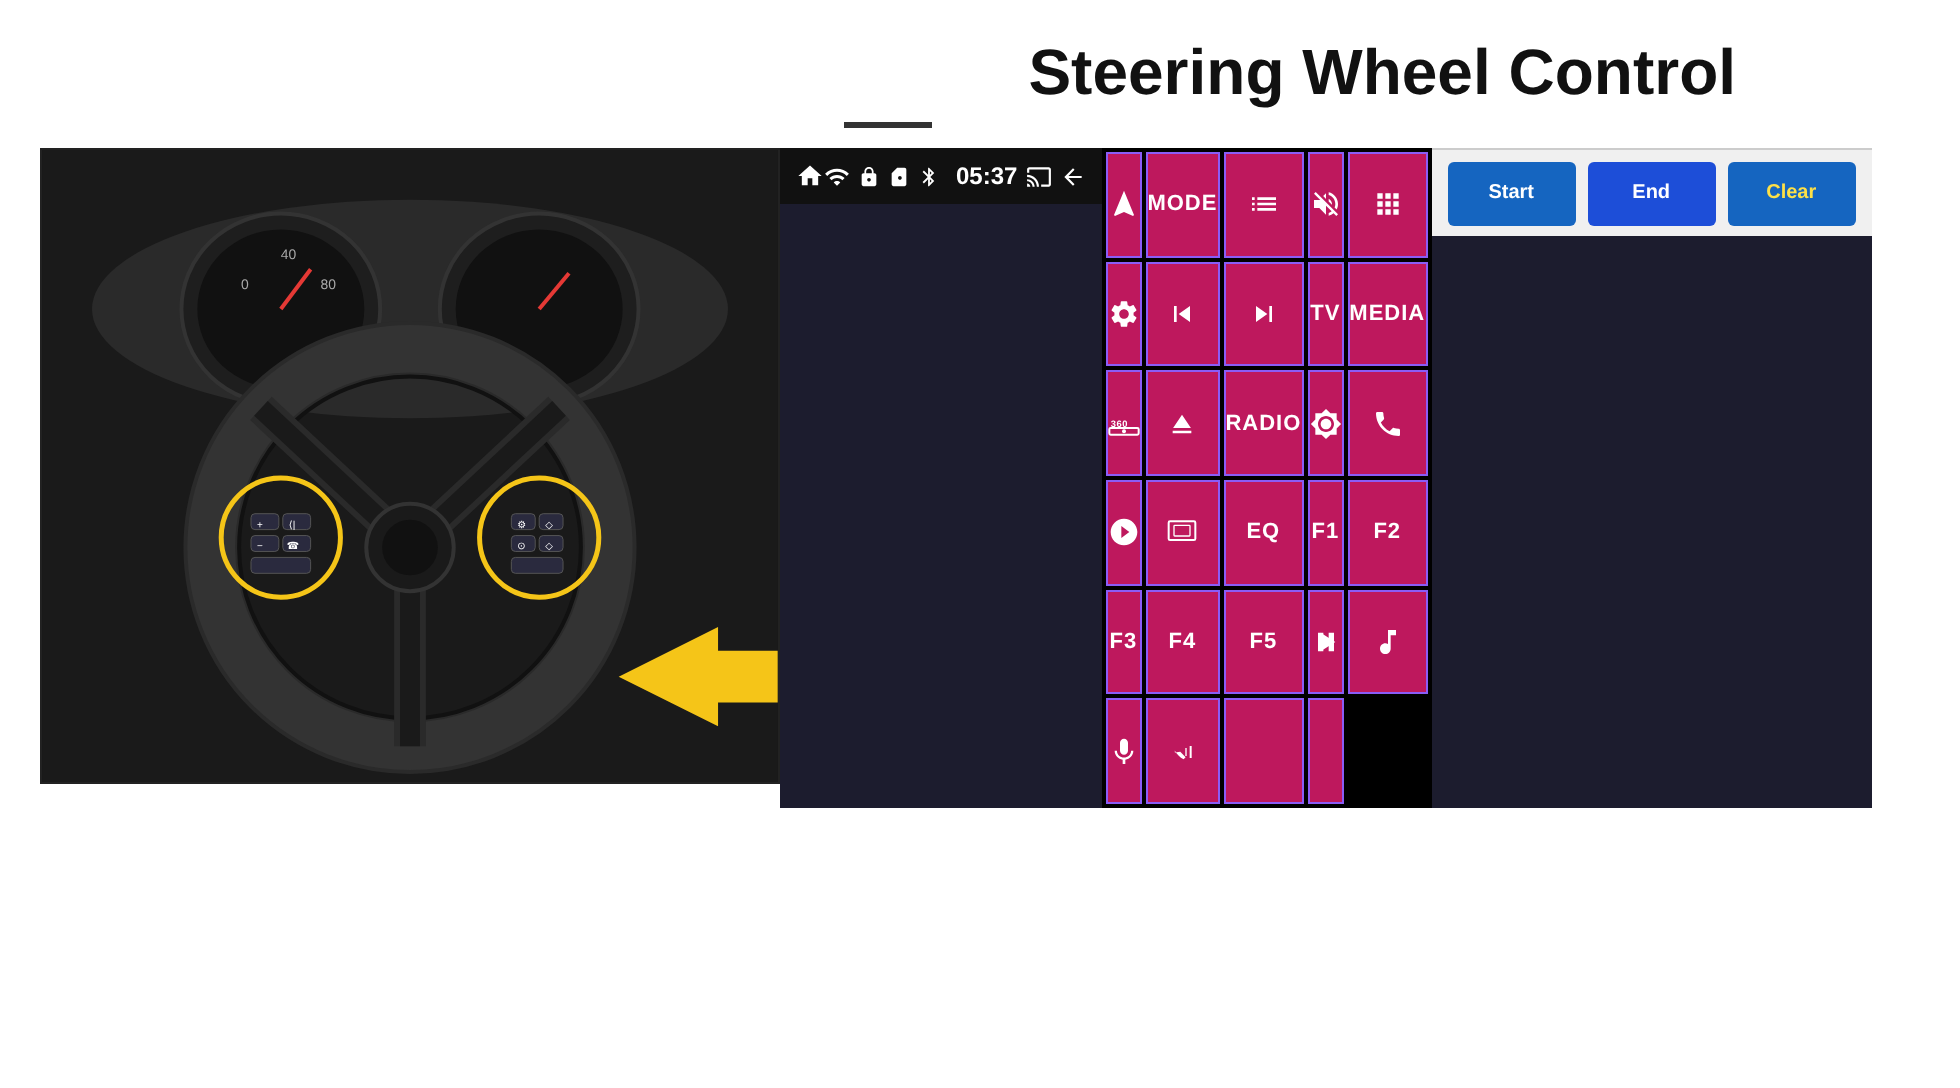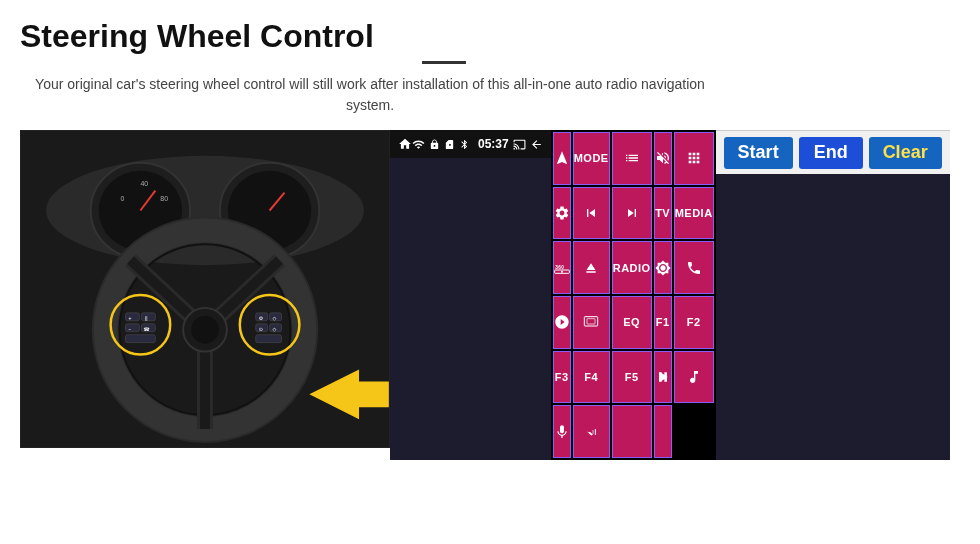--- a/index.html
+++ b/index.html
@@ -9,21 +9,21 @@
       background: #fff;
       font-family: Arial, sans-serif;
       overflow: hidden;
     }
 
     .page-wrapper {
       width: 888px;
       height: 544px;
       display: flex;
       flex-direction: column;
-      align-items: flex-start;
+      align-items: flex-end;
       padding: 18px 20px 0;
     }
 
     .title {
       font-size: 32px;
       font-weight: 900;
       color: #111;
       text-align: center;
       margin-bottom: 6px;
       letter-spacing: 0;
@@ -134,21 +134,21 @@
       gap: 6px;
       border-top: 1px solid #ccc;
     }
 
     .action-btn {
       height: 32px;
       min-width: 64px;
       padding: 0 14px;
       border: none;
       border-radius: 3px;
-      font-size: 18px;
+      font-size: 10px;
       font-weight: 600;
       cursor: pointer;
     }
 
     .btn-start {
       background: #1565c0;
       color: #fff;
     }
     .btn-end {
       background: #1d4ed8;
@@ -158,21 +158,20 @@
       background: #1565c0;
       color: #fde047;
     }
   </style>
 </head>
 <body>
 
 <div class="page-wrapper">
   <h1 class="title">Steering Wheel Control</h1>
   <div class="title-divider"></div>
-  <p class="subtitle">Your original car's steering wheel control will still work after installation of this all-in-one auto radio navigation system.</p>
 
   <div class="content-row">
 
     <div class="steering-img">
       <svg viewBox="0 0 370 318" xmlns="http://www.w3.org/2000/svg">
 
         <rect width="370" height="318" fill="#1a1a1a"></rect>
 
         <ellipse cx="185" cy="80" rx="160" ry="55" fill="#2a2a2a"></ellipse>
 

